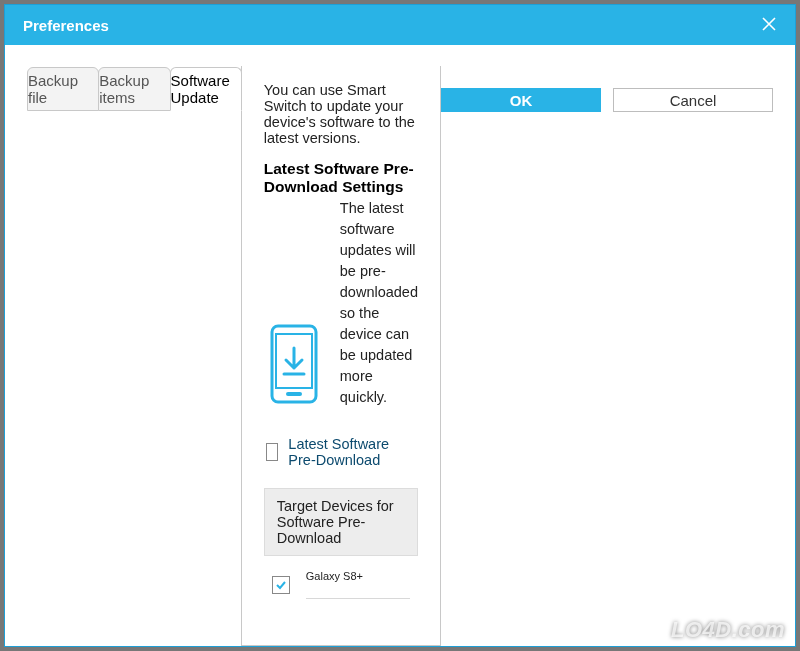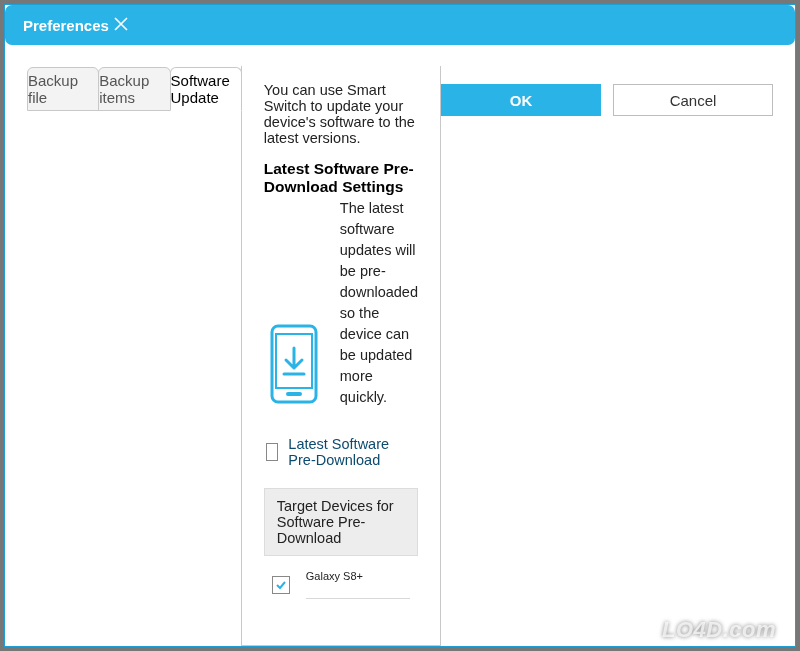--- a/index.html
+++ b/index.html
@@ -16,22 +16,22 @@
     background: #fff;
     border: 1px solid #1e9fd6;
     display: flex;
     flex-direction: column;
   }
   .titlebar {
     height: 40px;
     background: #29b3e6;
     display: flex;
     align-items: center;
+    justify-content: space-between;
     padding: 0 14px 0 18px;
-    border-radius: 7px;
   }
   .titlebar .title {
     color: #fff;
     font-size: 15px;
     font-weight: 600;
   }
   .close-x {
     color: #fff;
     font-size: 18px;
     cursor: pointer;
@@ -143,39 +143,39 @@
   }
   .footer {
     height: 66px;
     display: flex;
     align-items: center;
     justify-content: center;
     gap: 12px;
   }
   .btn {
     width: 160px;
-    height: 32px;
+    height: 24px;
     font-size: 15px;
     display: inline-flex;
     align-items: center;
     justify-content: center;
     cursor: pointer;
     border: 1px solid #bdbdbd;
     background: #fff;
     color: #333;
   }
   .btn.primary {
     background: #29b3e6;
     border-color: #29b3e6;
     color: #fff;
     font-weight: 600;
   }
   .watermark {
     position: absolute;
-    right: 24px;
+    right: 15px;
     bottom: 8px;
     font-size: 22px;
     font-weight: 700;
     color: rgba(255,255,255,0.7);
     letter-spacing: 0.5px;
     font-style: italic;
     text-shadow: 0 0 4px rgba(0,0,0,0.5);
   }
 </style>
 </head>

